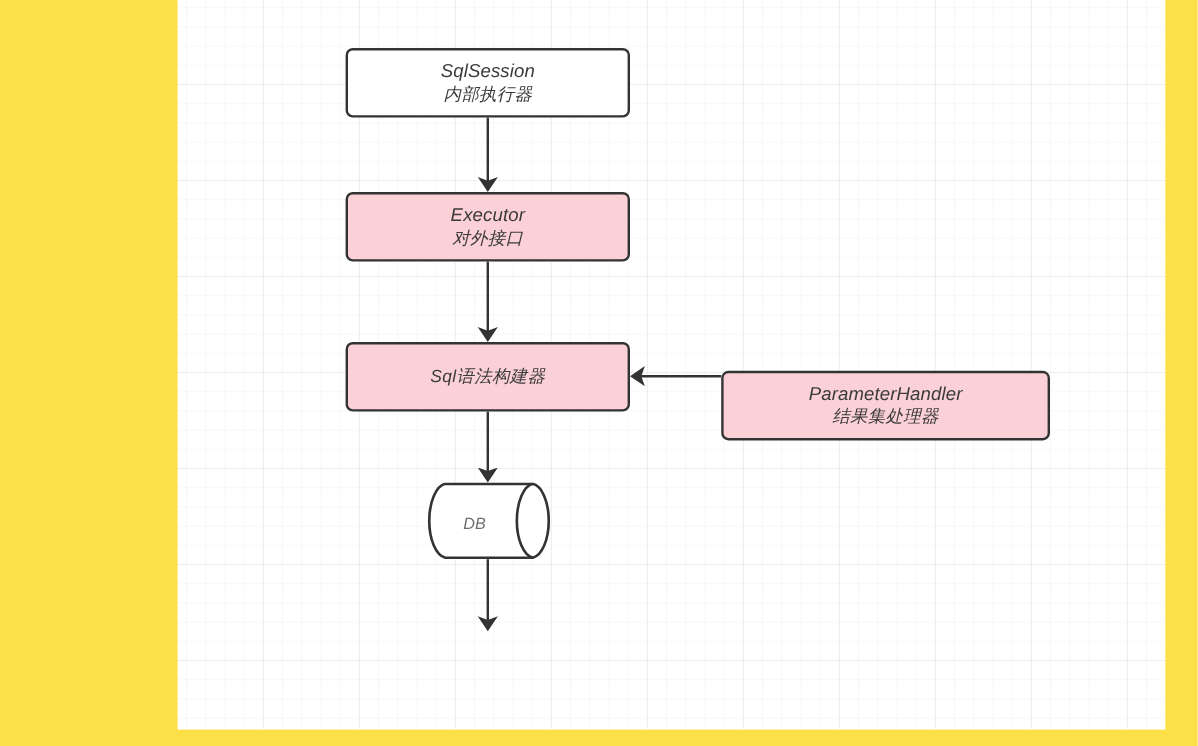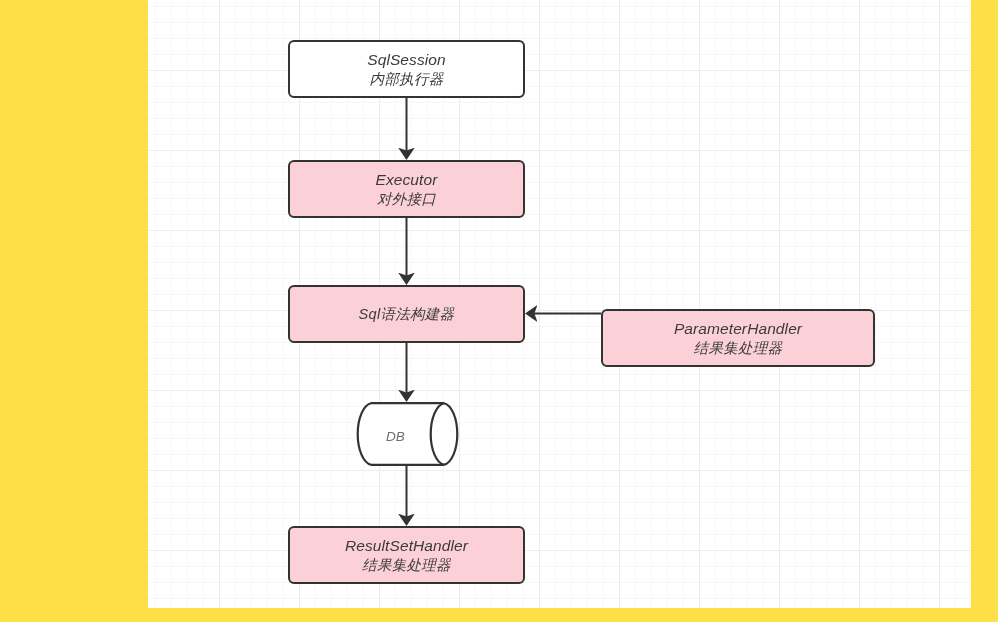--- a/index.html
+++ b/index.html
@@ -163,19 +163,15 @@
     </div>
 
     <div class="cylinder" style="left:355px; top:402px; width:105px; height:68px;">
       <svg width="105" height="64" viewBox="0 0 105 64" style="position:absolute;left:0;top:0;">
         <path d="M16,1.2 L89,1.2 A15,31 0 0 1 89,62.8 L16,62.8 A15,31 0 0 1 16,1.2 Z" fill="#ffffff" stroke="#333333" stroke-width="2.2" stroke-linejoin="round"></path>
         <path d="M89,1.2 A15,31 0 0 0 89,62.8" fill="none" stroke="#333333" stroke-width="2.2"></path>
       </svg>
       <div class="label">DB</div>
     </div>
 
-    <div class="node pink" style="left:288px; top:526px; width:237px; height:58px;">
-      <div class="line1">ResultSetHandler</div>
-      <div class="line2">结果集处理器</div>
-    </div>
 
   </div>
 </div>
 
 </body></html>

